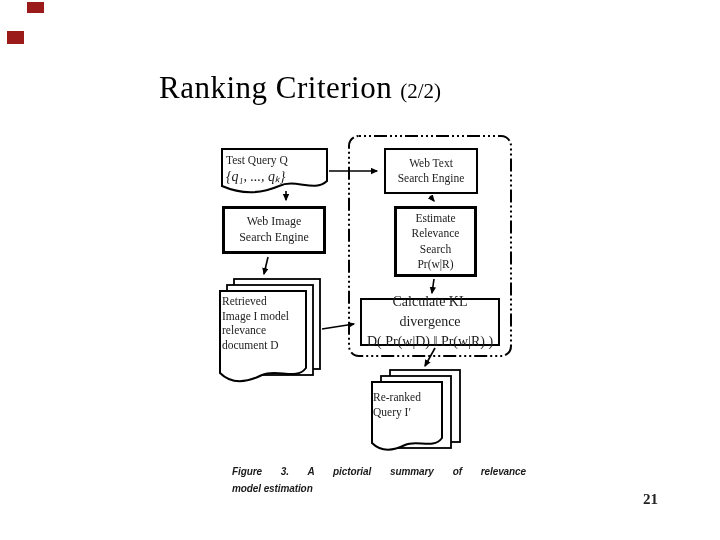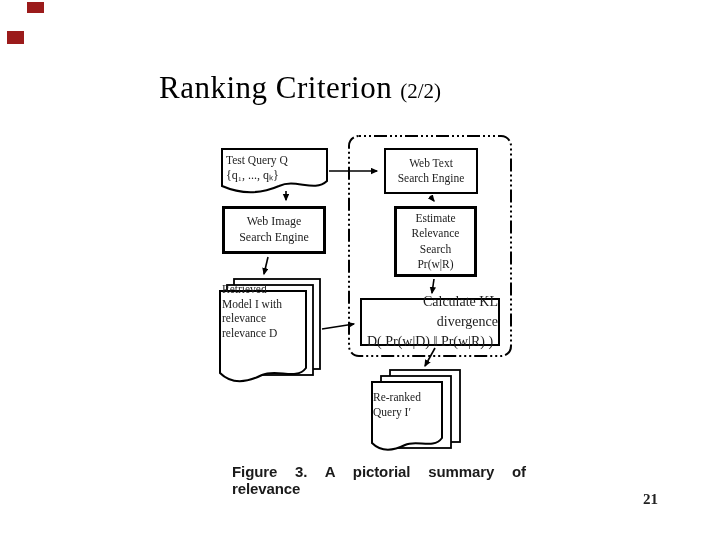--- a/index.html
+++ b/index.html
@@ -20,43 +20,43 @@
   .title .main{font-size:31px;letter-spacing:0.5px;}
   .title .suffix{font-size:21px;margin-left:8px;}
 
   
   .diagram-svg{position:absolute;left:0;top:0;width:720px;height:540px;z-index:1;}
 
   
   .rect-node{
     position:absolute;z-index:2;background:#fff;border:2px solid #000;
     display:flex;flex-direction:column;align-items:center;justify-content:center;
-    text-align:right;font-family:"Liberation Serif",serif;color:#1c1c1c;
+    text-align:center;font-family:"Liberation Serif",serif;color:#1c1c1c;
     box-sizing:border-box;line-height:1.3;
   }
   .box-web-text{left:384px;top:148px;width:94px;height:46px;font-size:11.5px;}
   .box-web-image{left:222px;top:206px;width:104px;height:48px;border-width:3px;font-size:12px;}
   .box-estimate{left:394px;top:206px;width:83px;height:71px;border-width:3px;font-size:11.5px;line-height:1.32;}
   .box-kl{left:360px;top:298px;width:140px;height:48px;border-width:2.5px;font-size:14px;line-height:1.45;}
 
   
   .node-label{
     position:absolute;z-index:2;color:#1c1c1c;
     font-family:"Liberation Serif",serif;line-height:1.3;
   }
   .lbl-test-query{left:226px;top:153px;width:98px;font-size:11.5px;}
-  .lbl-test-query .sub{font-size:12px;}
-  .lbl-retrieved{left:222px;top:282px;width:84px;font-size:11.5px;line-height:1.28;}
+  .lbl-test-query .sub{font-size:14px;font-style:italic;}
+  .lbl-retrieved{left:222px;top:294px;width:84px;font-size:11.5px;line-height:1.28;}
   .lbl-reranked{left:373px;top:390px;width:68px;font-size:11.5px;}
 
   
   .caption{
     position:absolute;left:232px;top:464px;width:294px;z-index:2;
-    font-family:"Liberation Sans",sans-serif;font-weight:bold;font-size:15px;
-    color:#1a1a1a;line-height:16.5px;letter-spacing:-0.1px;
+    font-family:"Liberation Sans",sans-serif;font-weight:bold;font-size:10px;
+    color:#1a1a1a;line-height:16.5px;letter-spacing:-0.1px;font-style:italic;
   }
   .caption .l1{text-align:justify;text-align-last:justify;}
   .caption .l2{text-align:left;}
 
   .page-number{
     position:absolute;left:643px;top:491px;z-index:2;
     font-family:"Liberation Serif",serif;font-size:15px;color:#222;font-weight:bold;
   }
 </style>
 </head>
@@ -127,29 +127,30 @@
     <span>D( Pr(w|D) ‖ Pr(w|R) )</span>
   </div>
 
   <div class="node-label lbl-test-query">
     <div>Test Query Q</div>
     <div class="sub">{q₁, ..., qₖ}</div>
   </div>
 
   <div class="node-label lbl-retrieved">
     <div>Retrieved</div>
-    <div>Model I with</div>
+    <div>Image I model</div>
     <div>relevance</div>
-    <div>relevance D</div>
+    <div>document D</div>
   </div>
 
   <div class="node-label lbl-reranked">
     <div>Re-ranked</div>
     <div>Query I′</div>
   </div>
 
   <div class="caption">
     <div class="l1">Figure 3. A pictorial summary of relevance</div>
+    <div class="l2">model estimation</div>
   </div>
 
   <div class="page-number">21</div>
 
 </div>
 
 </body></html>

